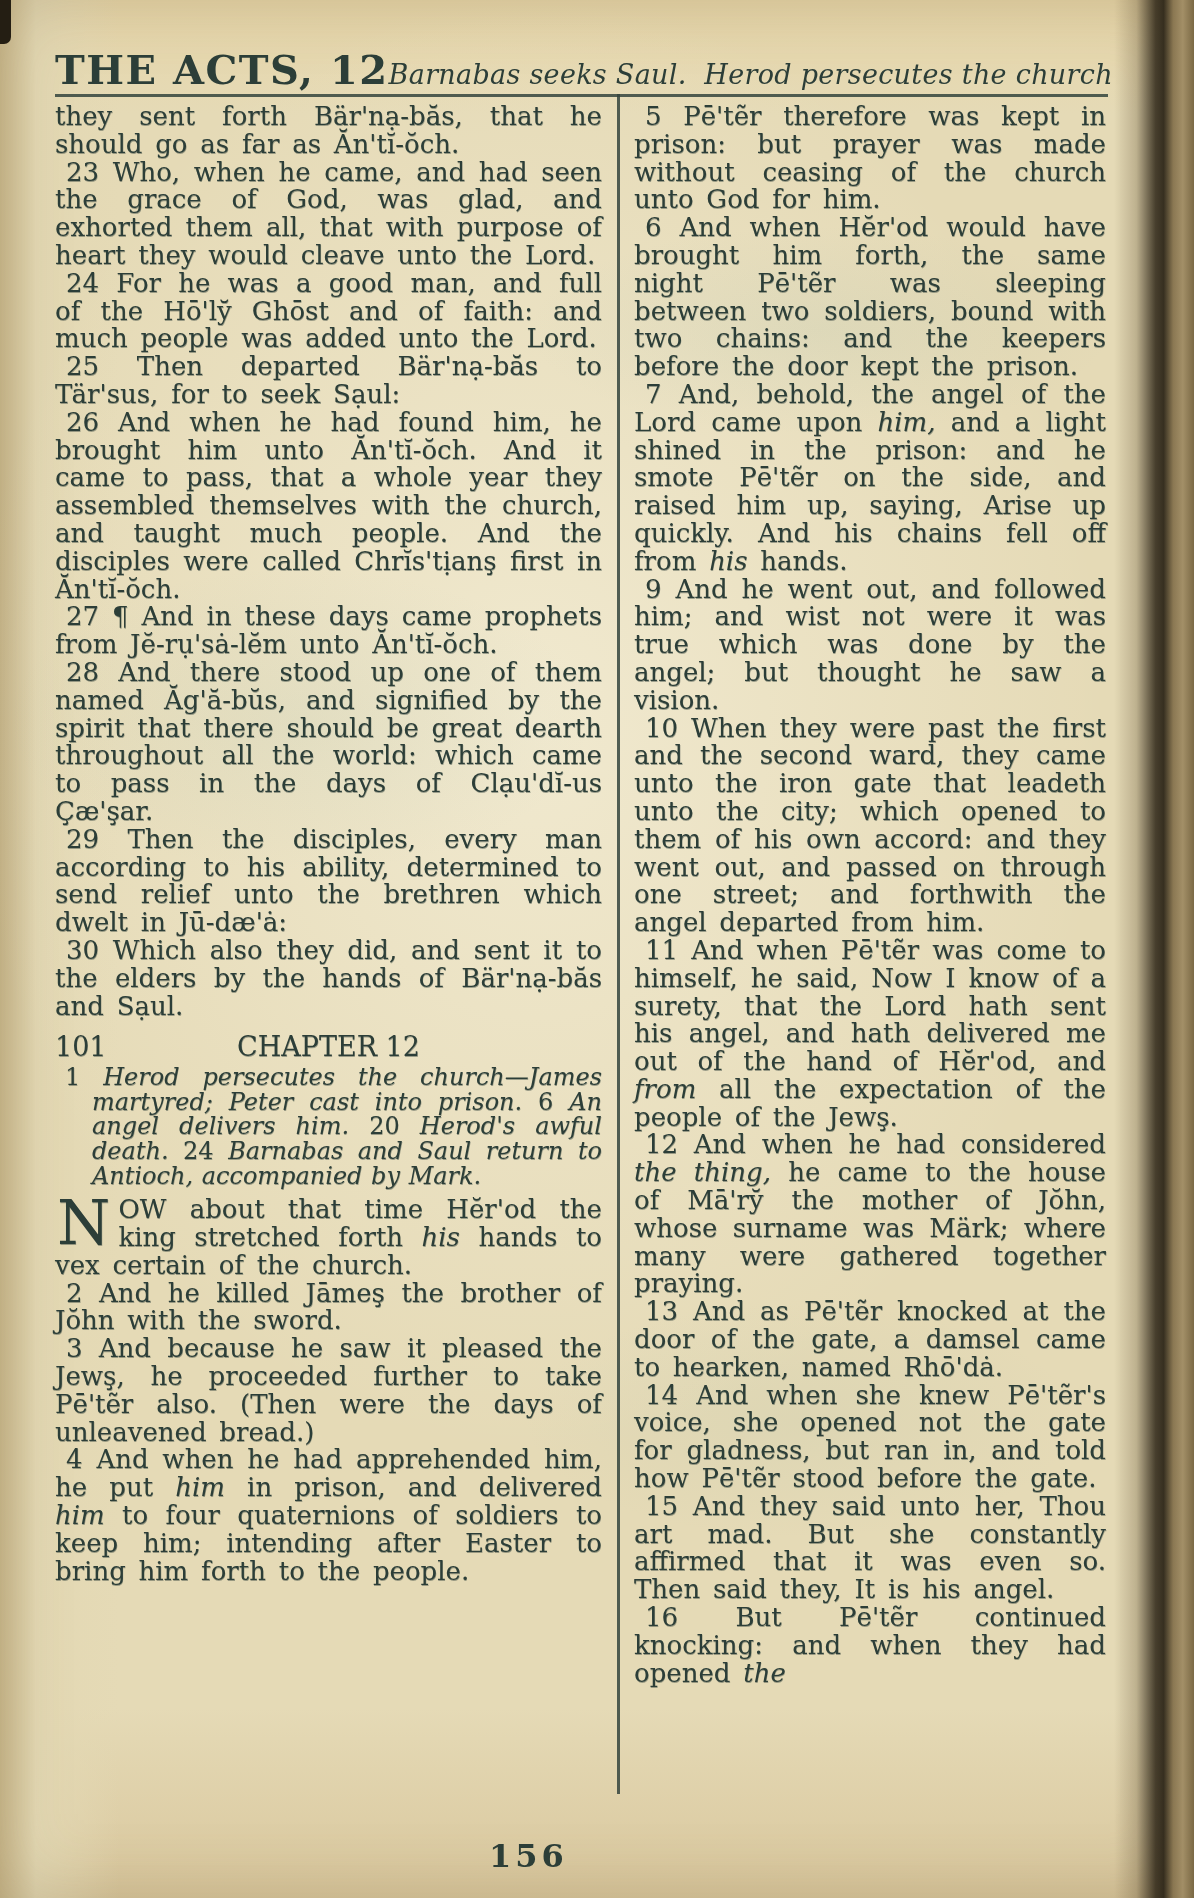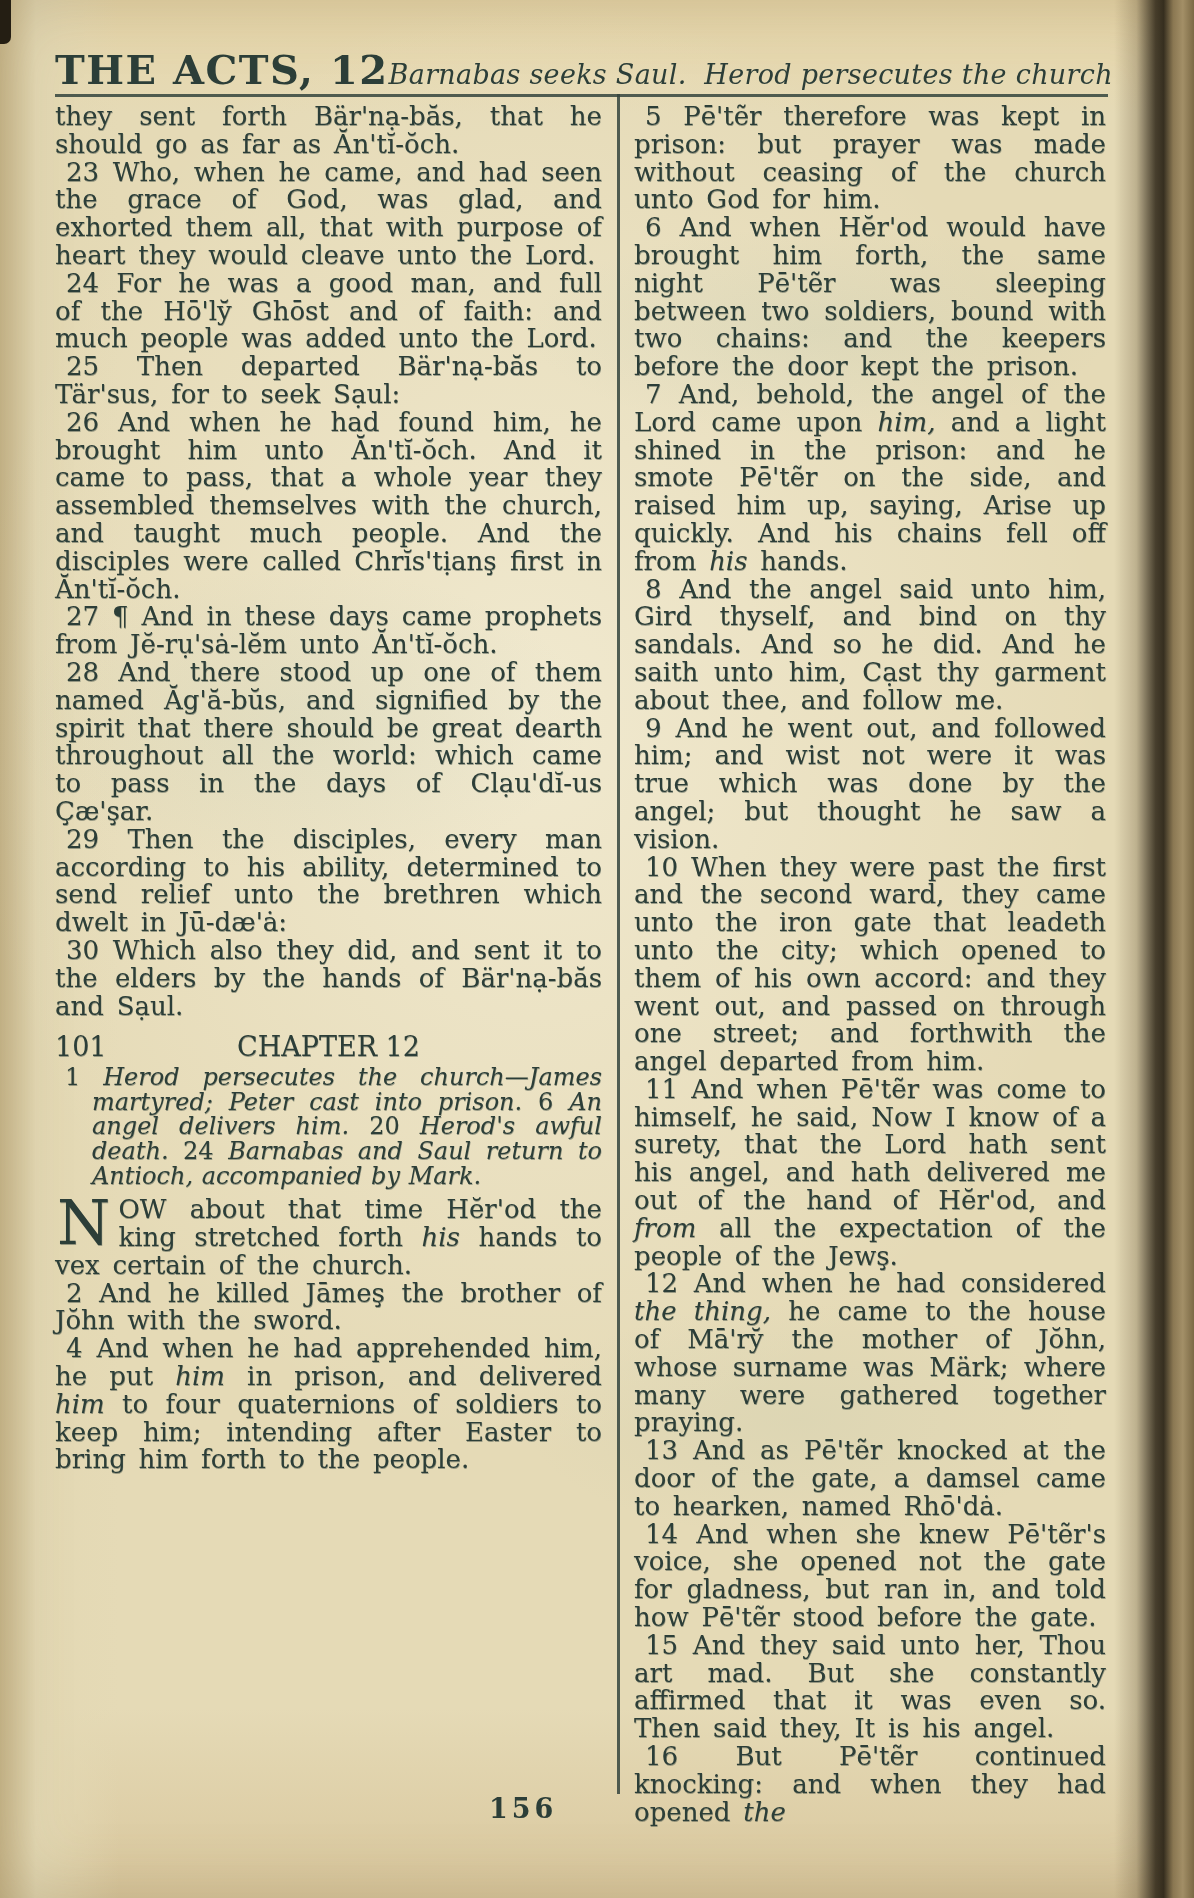--- a/index.html
+++ b/index.html
@@ -40,21 +40,21 @@
   .col p{text-shadow:0.4px 0.5px 0.55px rgba(43,60,54,0.42);}
   .chapterhead{text-shadow:0.4px 0.5px 0.55px rgba(43,60,54,0.42);}
   .verse{margin:0;text-align:justify;font-size:26px;line-height:27.8px;word-spacing:4.5px;}
   .verse.numd{text-indent:11px;}
   .seg-i{font-style:italic;}
   .summary{margin:3px 0 8px;font-size:24px;line-height:24.6px;text-align:justify;word-spacing:1px;padding-left:37px;text-indent:-27px;}
   .summary .seg-n{font-style:normal;}
   .chapterhead{position:relative;margin:12px 0 3px;text-align:center;font-weight:normal;font-size:27px;line-height:30px;}
   .sig{position:absolute;left:0;}
   .dropv .cap{float:left;font-size:61px;line-height:46px;padding:4px 8px 0 2px;}
-  .pagenum{position:absolute;left:489px;top:1793px;font-size:27px;font-weight:bold;letter-spacing:4px;}
+  .pagenum{position:absolute;left:489px;top:1837px;font-size:32px;font-weight:bold;letter-spacing:4px;}
 </style>
 </head>
 <body>
 
 <div class="page">
   <div class="corner-mark"></div>
 
   <div class="header">
     <span class="title">THE ACTS, 12</span>
     <span class="running">Barnabas seeks Saul. &nbsp;Herod persecutes the church</span>
@@ -70,27 +70,27 @@
       <p class="verse numd"><span class="seg-n">25 </span><span class="seg-r">Then departed Bär'nạ-băs to Tär'sus, for to seek Sạul:</span></p>
       <p class="verse numd"><span class="seg-n">26 </span><span class="seg-r">And when he had found him, he brought him unto Ăn'tĭ-ŏch. And it came to pass, that a whole year they assembled themselves with the church, and taught much people. And the disciples were called Chrĭs'tịanş first in Ăn'tĭ-ŏch.</span></p>
       <p class="verse numd"><span class="seg-n">27 </span><span class="seg-r">¶ And in these days came prophets from Jĕ-rụ'sȧ-lĕm unto Ăn'tĭ-ŏch.</span></p>
       <p class="verse numd"><span class="seg-n">28 </span><span class="seg-r">And there stood up one of them named Ăg'ă-bŭs, and signified by the spirit that there should be great dearth throughout all the world: which came to pass in the days of Clạu'dĭ-us Çæ'şar.</span></p>
       <p class="verse numd"><span class="seg-n">29 </span><span class="seg-r">Then the disciples, every man according to his ability, determined to send relief unto the brethren which dwelt in Jū-dæ'ȧ:</span></p>
       <p class="verse numd"><span class="seg-n">30 </span><span class="seg-r">Which also they did, and sent it to the elders by the hands of Bär'nạ-băs and Sạul.</span></p>
       <div class="chapterhead"><span class="sig">101</span><span>CHAPTER 12</span></div>
       <p class="summary"><span class="seg-n">1 </span><span class="seg-i">Herod persecutes the church—James martyred; Peter cast into prison. </span><span class="seg-n">6 </span><span class="seg-i">An angel delivers him. </span><span class="seg-n">20 </span><span class="seg-i">Herod's awful death. </span><span class="seg-n">24 </span><span class="seg-i">Barnabas and Saul return to Antioch, accompanied by Mark.</span></p>
       <p class="verse dropv"><span class="cap">N</span><span class="seg-r">OW about that time Hĕr'od the king stretched forth </span><span class="seg-i">his</span><span class="seg-r"> hands to vex certain of the church.</span></p>
       <p class="verse numd"><span class="seg-n">2 </span><span class="seg-r">And he killed Jāmeş the brother of Jŏhn with the sword.</span></p>
+      <p class="verse numd"><span class="seg-n">3 </span><span class="seg-r">And because he saw it pleased the Jewş, he proceeded further to take Pē'tẽr also. (Then were the days of unleavened bread.)</span></p>
       <p class="verse numd"><span class="seg-n">4 </span><span class="seg-r">And when he had apprehended him, he put </span><span class="seg-i">him</span><span class="seg-r"> in prison, and delivered </span><span class="seg-i">him</span><span class="seg-r"> to four quaternions of soldiers to keep him; intending after Easter to bring him forth to the people.</span></p>
     </div>
   <div class="col col-right">
       <p class="verse numd"><span class="seg-n">5 </span><span class="seg-r">Pē'tẽr therefore was kept in prison: but prayer was made without ceasing of the church unto God for him.</span></p>
       <p class="verse numd"><span class="seg-n">6 </span><span class="seg-r">And when Hĕr'od would have brought him forth, the same night Pē'tẽr was sleeping between two soldiers, bound with two chains: and the keepers before the door kept the prison.</span></p>
       <p class="verse numd"><span class="seg-n">7 </span><span class="seg-r">And, behold, the angel of the Lord came upon </span><span class="seg-i">him,</span><span class="seg-r"> and a light shined in the prison: and he smote Pē'tẽr on the side, and raised him up, saying, Arise up quickly. And his chains fell off from </span><span class="seg-i">his</span><span class="seg-r"> hands.</span></p>
-      <p class="verse numd"><span class="seg-n">8 </span><span class="seg-r">And the angel said unto him, Gird thyself, and bind on thy sandals. And so he did. And he saith unto him, Cạst thy garment about thee, and follow me.</span></p>
       <p class="verse numd"><span class="seg-n">9 </span><span class="seg-r">And he went out, and followed him; and wist not were it was true which was done by the angel; but thought he saw a vision.</span></p>
       <p class="verse numd"><span class="seg-n">10 </span><span class="seg-r">When they were past the first and the second ward, they came unto the iron gate that leadeth unto the city; which opened to them of his own accord: and they went out, and passed on through one street; and forthwith the angel departed from him.</span></p>
       <p class="verse numd"><span class="seg-n">11 </span><span class="seg-r">And when Pē'tẽr was come to himself, he said, Now I know of a surety, that the Lord hath sent his angel, and hath delivered me out of the hand of Hĕr'od, and </span><span class="seg-i">from</span><span class="seg-r"> all the expectation of the people of the Jewş.</span></p>
       <p class="verse numd"><span class="seg-n">12 </span><span class="seg-r">And when he had considered </span><span class="seg-i">the thing,</span><span class="seg-r"> he came to the house of Mā'ry̆ the mother of Jŏhn, whose surname was Märk; where many were gathered together praying.</span></p>
       <p class="verse numd"><span class="seg-n">13 </span><span class="seg-r">And as Pē'tẽr knocked at the door of the gate, a damsel came to hearken, named Rhō'dȧ.</span></p>
       <p class="verse numd"><span class="seg-n">14 </span><span class="seg-r">And when she knew Pē'tẽr's voice, she opened not the gate for gladness, but ran in, and told how Pē'tẽr stood before the gate.</span></p>
       <p class="verse numd"><span class="seg-n">15 </span><span class="seg-r">And they said unto her, Thou art mad. But she constantly affirmed that it was even so. Then said they, It is his angel.</span></p>
       <p class="verse numd"><span class="seg-n">16 </span><span class="seg-r">But Pē'tẽr continued knocking: and when they had opened </span><span class="seg-i">the</span></p>
     </div>
 

